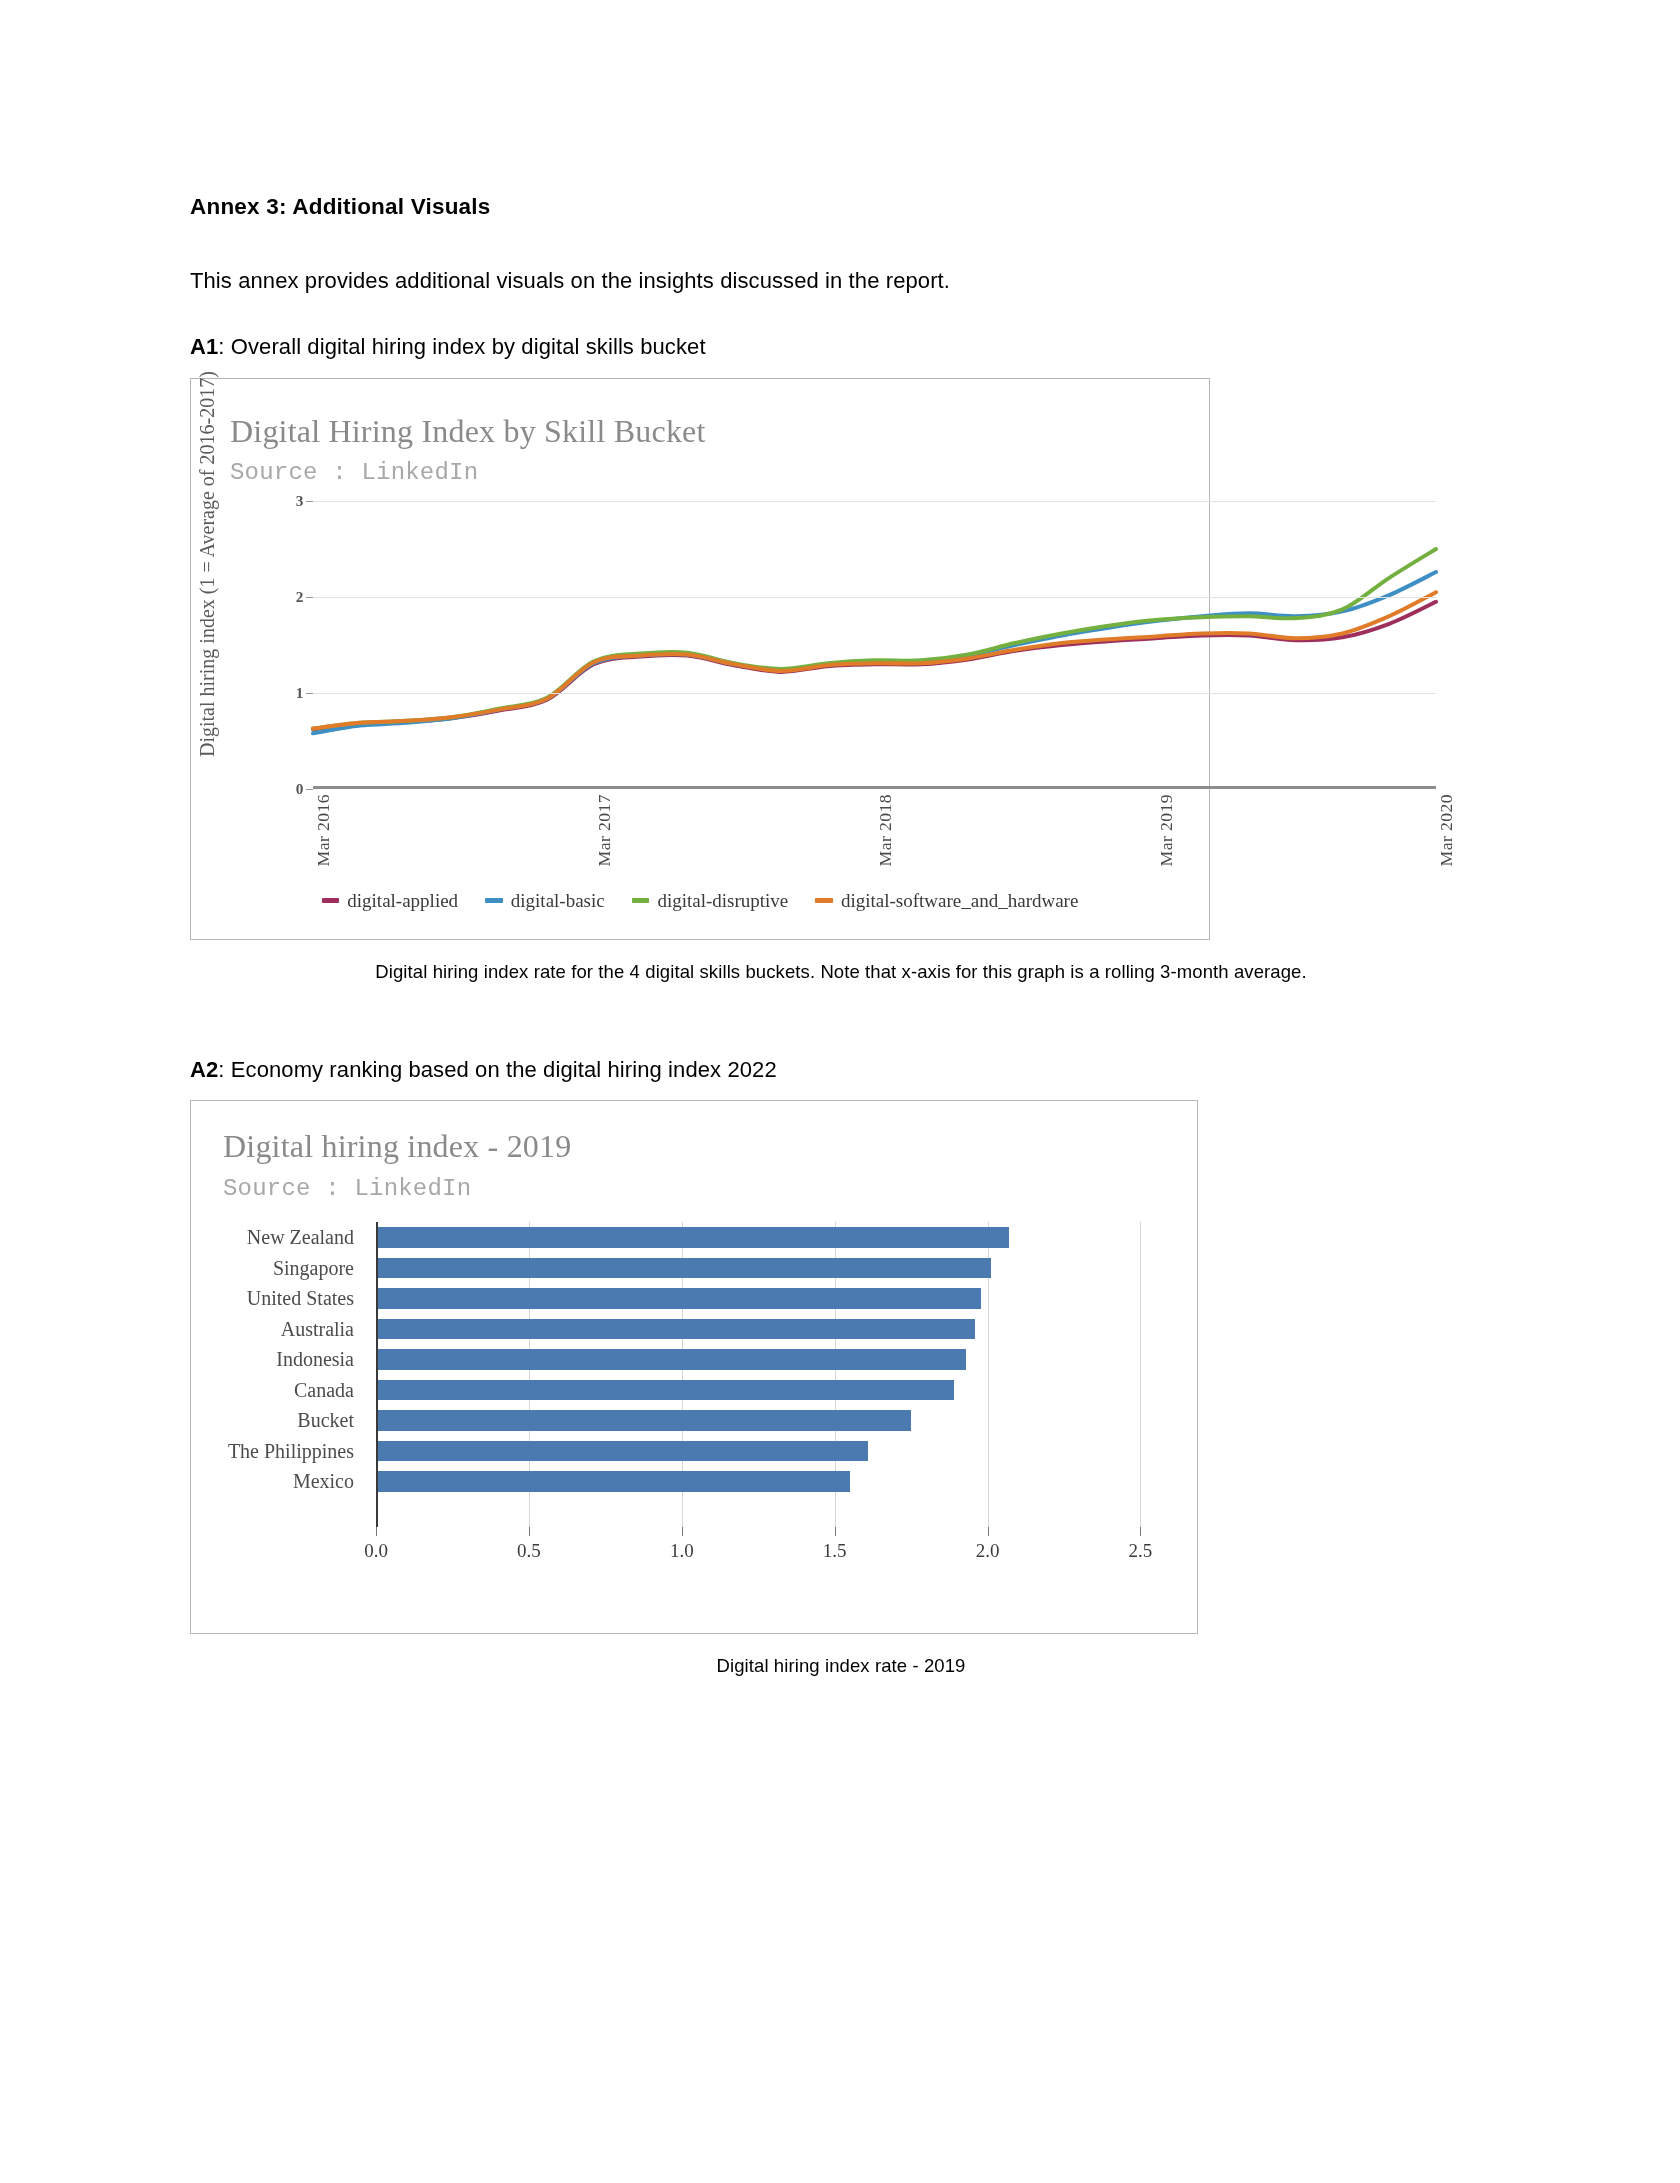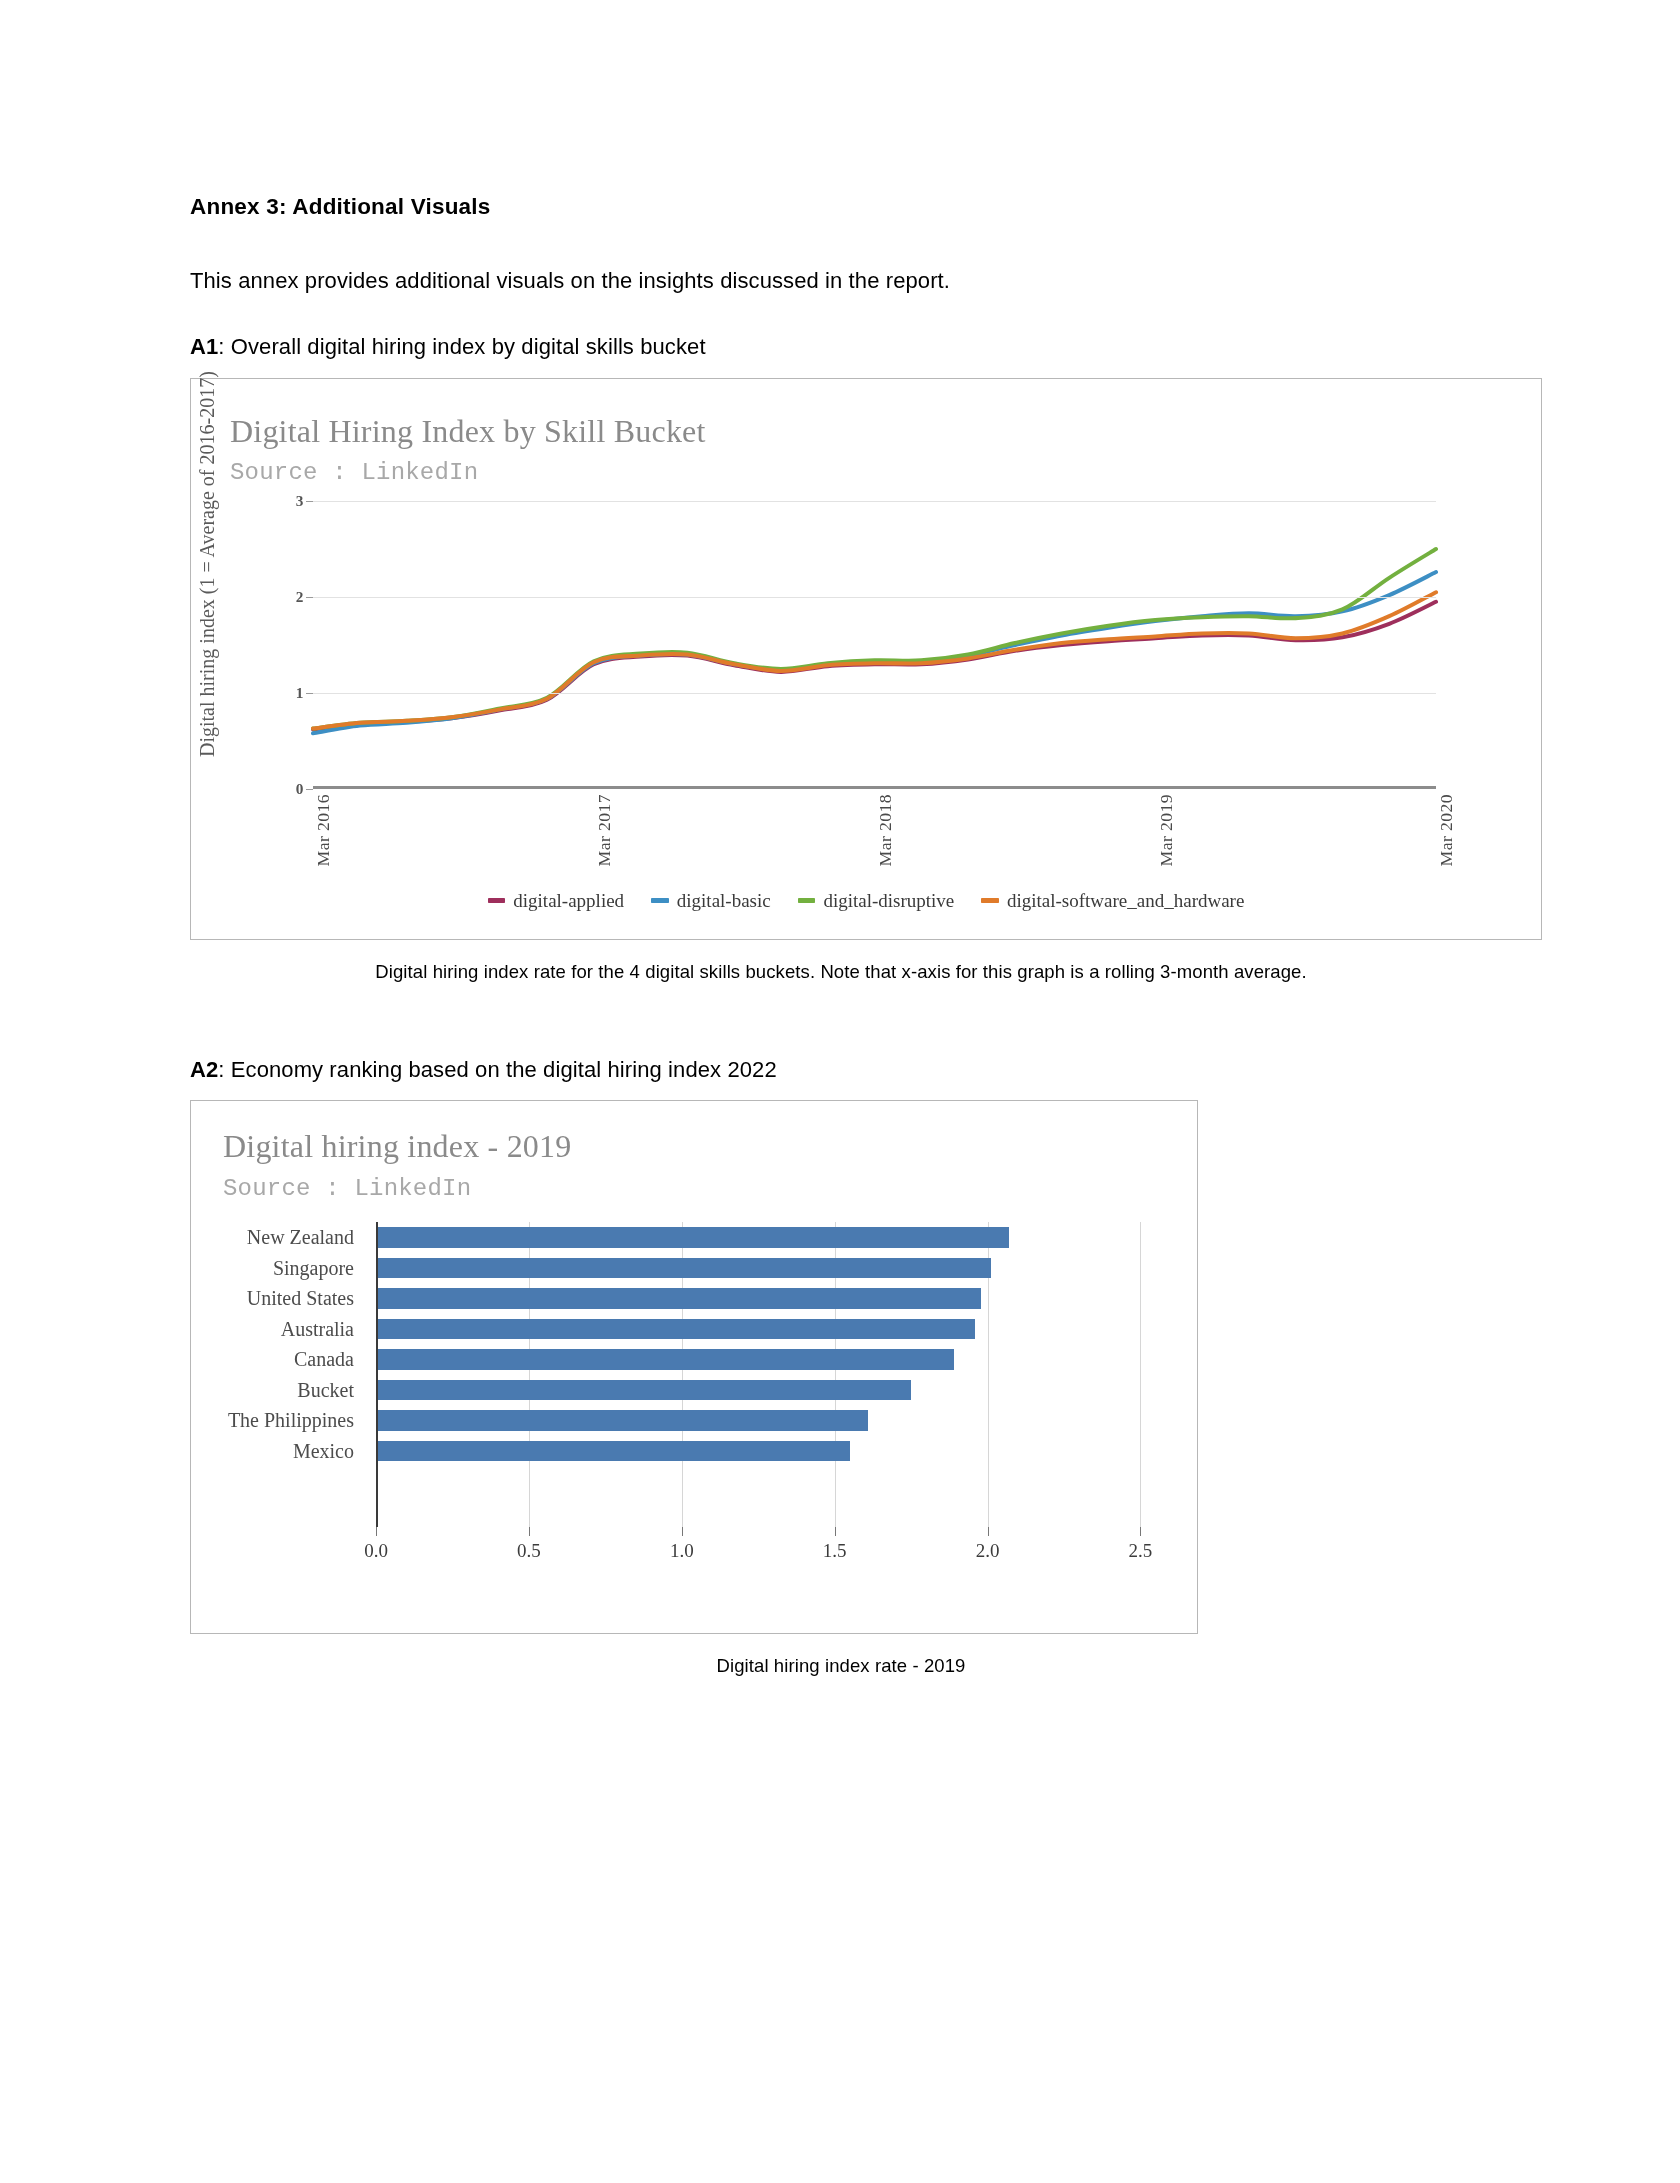--- a/index.html
+++ b/index.html
@@ -58,21 +58,21 @@
   }
 
   
   .figure-box {
     border: 1.6px solid #b7b7b7;
     background: #fff;
     position: relative;
   }
   .fig1-box {
     margin-top: 17.7px;
-    width: 1352px;
+    width: 1020px;
     height: 562px;
   }
   .fig2-box {
     margin-top: 17.7px;
     width: 1008px;
     height: 534px;
   }
 
   .chart-title {
     font-family: "Liberation Serif", serif;
@@ -398,20 +398,26 @@
                 <div class="f2-bar" title="United States: 1.98" style="width: 76.1538%; background: rgb(74, 122, 176);"></div>
               </div>
             </div>
             <div class="f2-row">
               <div class="f2-cat">Australia</div>
               <div class="f2-track">
                 <div class="f2-bar" title="Australia: 1.96" style="width: 75.3846%; background: rgb(74, 122, 176);"></div>
               </div>
             </div>
             <div class="f2-row">
+              <div class="f2-cat">Indonesia</div>
+              <div class="f2-track">
+                <div class="f2-bar" title="Indonesia: 1.93" style="width: 74.2308%; background: rgb(74, 122, 176);"></div>
+              </div>
+            </div>
+            <div class="f2-row">
               <div class="f2-cat">Canada</div>
               <div class="f2-track">
                 <div class="f2-bar" title="Canada: 1.89" style="width: 72.6923%; background: rgb(74, 122, 176);"></div>
               </div>
             </div>
             <div class="f2-row">
               <div class="f2-cat">Bucket</div>
               <div class="f2-track">
                 <div class="f2-bar" title="China: 1.75" style="width: 67.3077%; background: rgb(74, 122, 176);"></div>
               </div>

